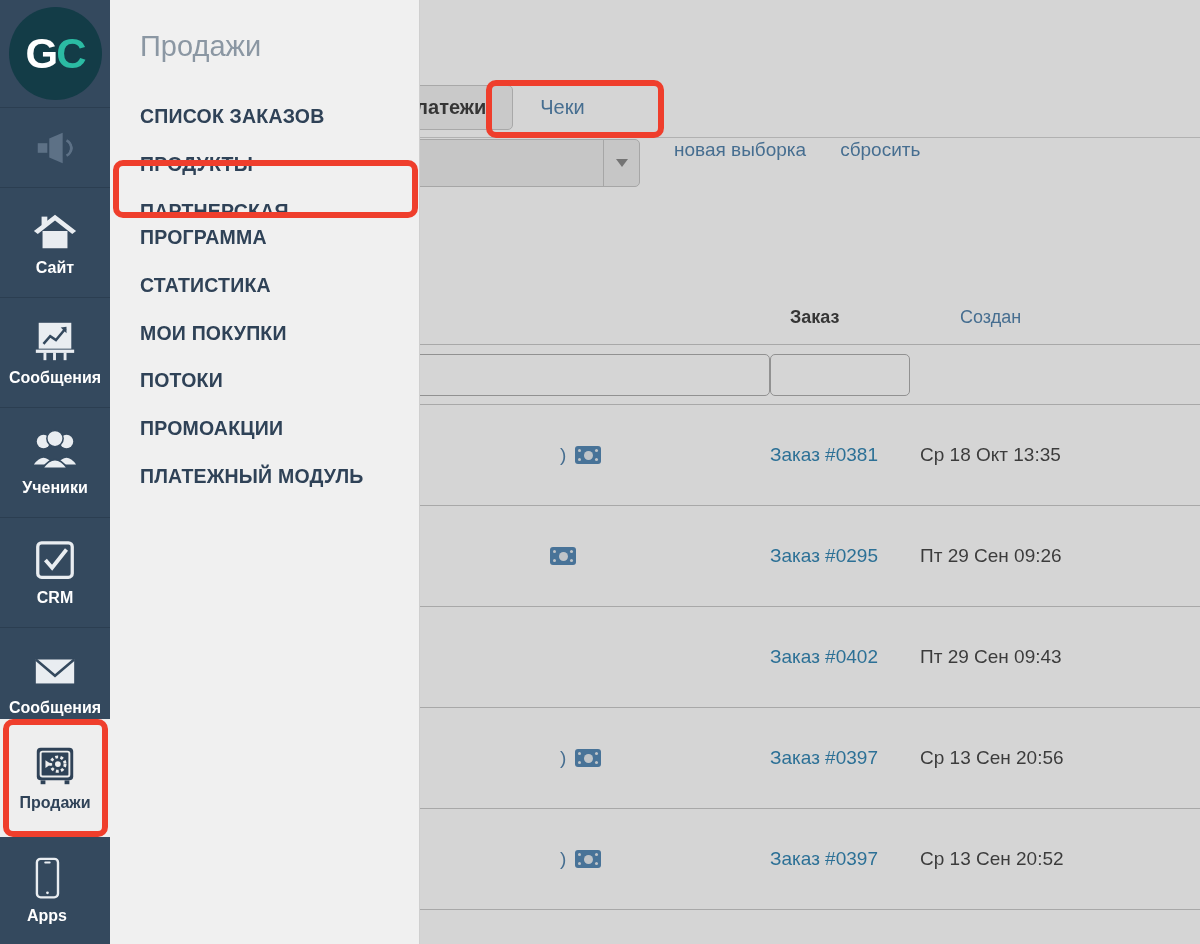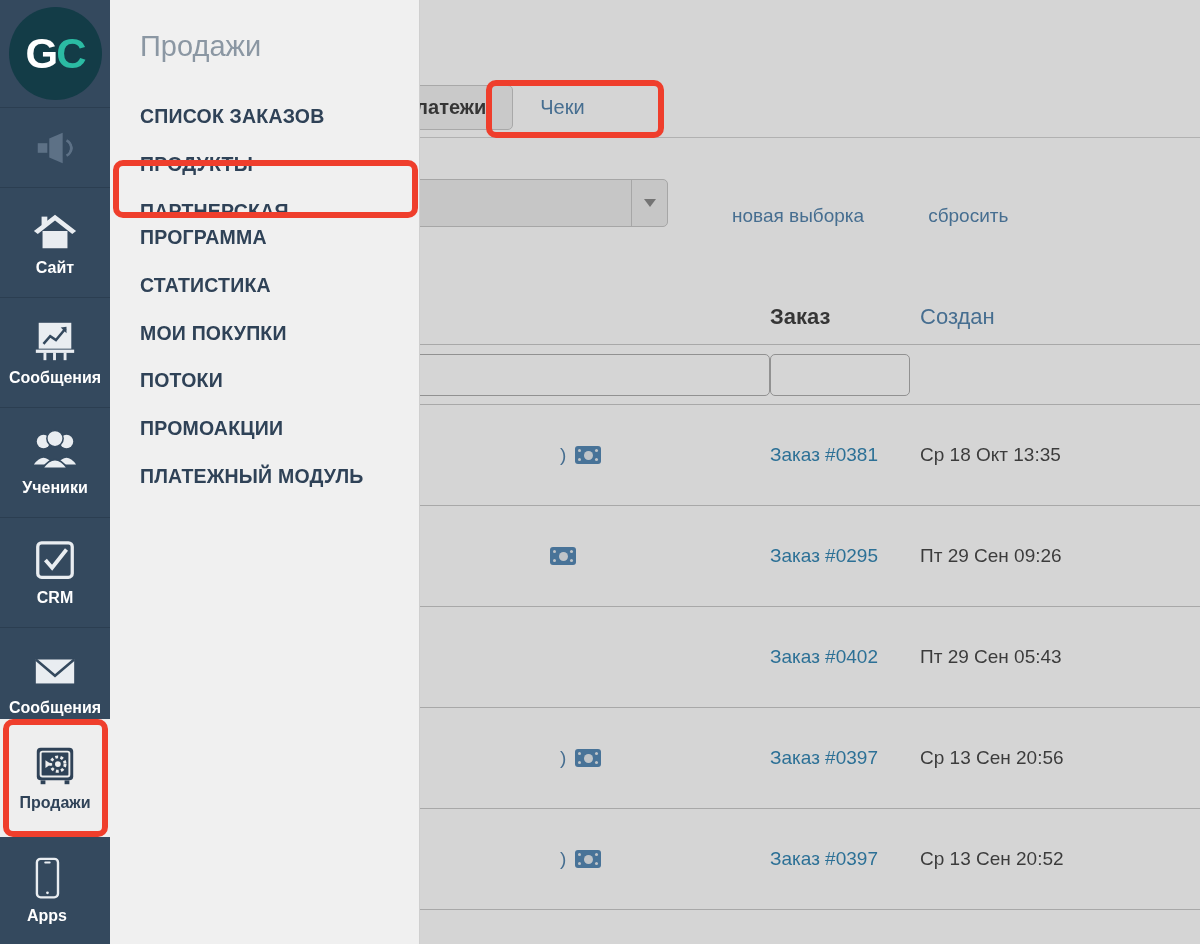--- a/index.html
+++ b/index.html
@@ -31,21 +31,21 @@
     white-space: nowrap;
   }
   .tab.active {
     color: #111; font-weight: bold;
     background: #ededed; border: 1px solid #bdbdbd;
   }
 
   
   .filter-bar {
     position: absolute; left: 0; top: 139px; width: 1200px; height: 88px;
-    display: flex; align-items: flex-end; padding-left: 108px; gap: 30px;
+    display: flex; align-items: flex-start; padding-left: 80px;
   }
   .select-box {
     width: 560px; height: 48px;
     background: #e9e9e9; border: 1px solid #b9b9b9; border-radius: 5px;
     display: flex; align-items: center; justify-content: flex-end;
   }
   .select-arrow-cell {
     width: 36px; height: 100%;
     border-left: 1px solid #b9b9b9;
     display: flex; align-items: center; justify-content: center;
@@ -64,21 +64,21 @@
     position: absolute; left: 150px; top: 250px;
     font-size: 19px; font-style: italic; color: #2c2c2c; white-space: nowrap;
   }
 
   
   .tbl { position: absolute; left: 0; top: 290px; width: 1200px; }
   .tbl-head {
     height: 55px; display: flex; align-items: center;
     border-bottom: 1px solid #bdbdbd;
   }
-  .th { font-size: 22px; font-weight: bold; white-space: nowrap; }
+  .th { font-size: 18px; font-weight: bold; white-space: nowrap; margin-left: 20px; }
   .th.sortlink { color: #2b6699; font-weight: normal; }
   .th.plain { color: #111; }
 
   .tbl-filterrow {
     height: 60px; display: flex; align-items: center;
     border-bottom: 1px solid #bdbdbd;
   }
   .fin {
     height: 42px; background: transparent;
     border: 1px solid #9a9a9a; border-radius: 5px;
@@ -250,21 +250,21 @@
             </span>
         </div>
         <div class="col-order cell order">Заказ #0295</div>
         <div class="col-date cell date">Пт 29 Сен 09:26</div>
       </div>
 
       <div class="trow">
         <div class="col-a"></div>
         <div class="col-money"></div>
         <div class="col-order cell order">Заказ #0402</div>
-        <div class="col-date cell date">Пт 29 Сен 05:43</div>
+        <div class="col-date cell date">Пт 29 Сен 09:43</div>
       </div>
 
       <div class="trow">
         <div class="col-a"></div>
         <div class="col-money">
           <span class="paren" style="left:410px;">)</span>
           <span class="money-icon" style="left:425px;">
               <span class="bill-inner"></span>
             </span>
         </div>

